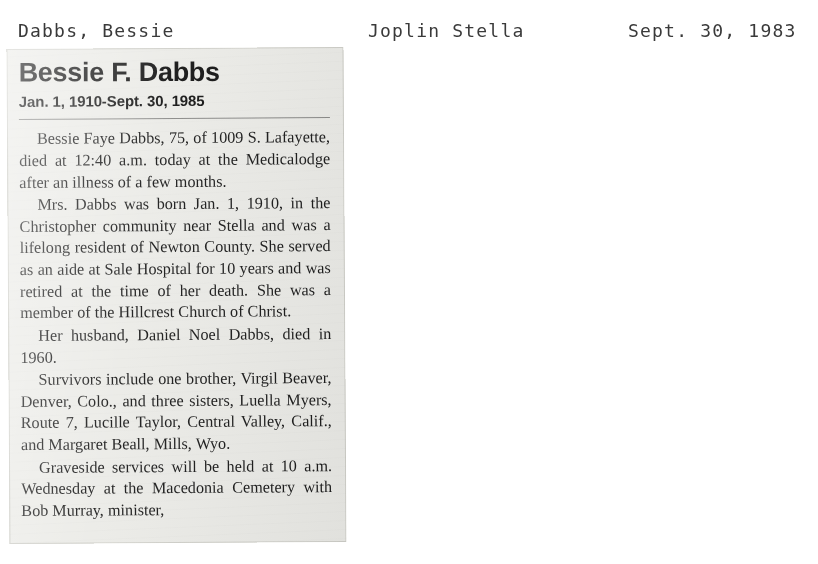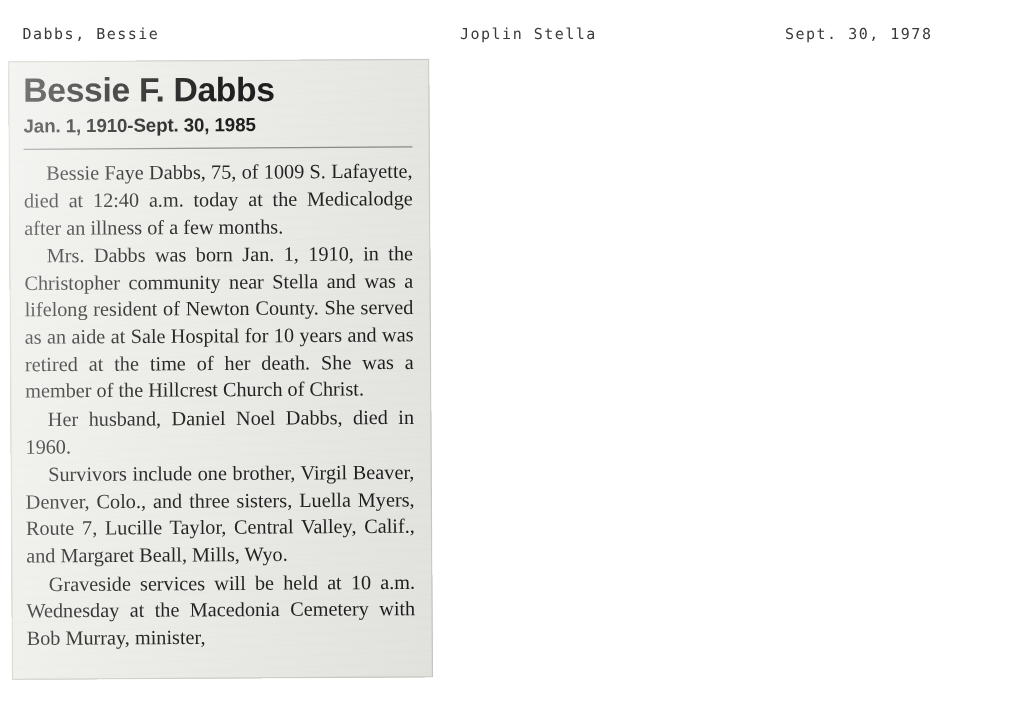--- a/index.html
+++ b/index.html
@@ -19,21 +19,21 @@
   .header-line {
     position: absolute;
     top: 14px;
     left: 0;
     width: 818px;
     height: 32px;
   }
   .hdr-text {
     position: absolute;
     font-family: "DejaVu Sans Mono", monospace;
-    font-size: 12px;
+    font-size: 18px;
     letter-spacing: 1.2px;
     color: #3a3a3a;
     white-space: pre;
   }
   .hdr-name     { left: 18px;  top: 6px; }
   .hdr-paper    { left: 368px; top: 6px; }
   .hdr-date     { left: 628px; top: 6px; }
 
   
   .clipping {
@@ -120,21 +120,21 @@
         rgba(0,0,0,0.000) 9px
       );
   }
 </style>
 </head>
 <body>
 
 <div class="header-line">
   <span class="hdr-text hdr-name">Dabbs, Bessie</span>
   <span class="hdr-text hdr-paper">Joplin Stella</span>
-  <span class="hdr-text hdr-date">Sept. 30, 1978</span>
+  <span class="hdr-text hdr-date">Sept. 30, 1983</span>
 </div>
 
 <div class="clipping">
   <div class="clip-inner">
     <div class="obit-headline">Bessie F. Dabbs</div>
     <div class="obit-dates">Jan. 1, 1910-Sept. 30, 1985</div>
     <div class="rule"></div>
     <div class="obit-body">
       <p>Bessie Faye Dabbs, 75, of 1009 S. Lafayette, died at 12:40 a.m. today at the Medicalodge after an illness of a few months.</p>
       <p>Mrs. Dabbs was born Jan. 1, 1910, in the Christopher community near Stella and was a lifelong resident of Newton County. She served as an aide at Sale Hospital for 10 years and was retired at the time of her death. She was a member of the Hillcrest Church of Christ.</p>

